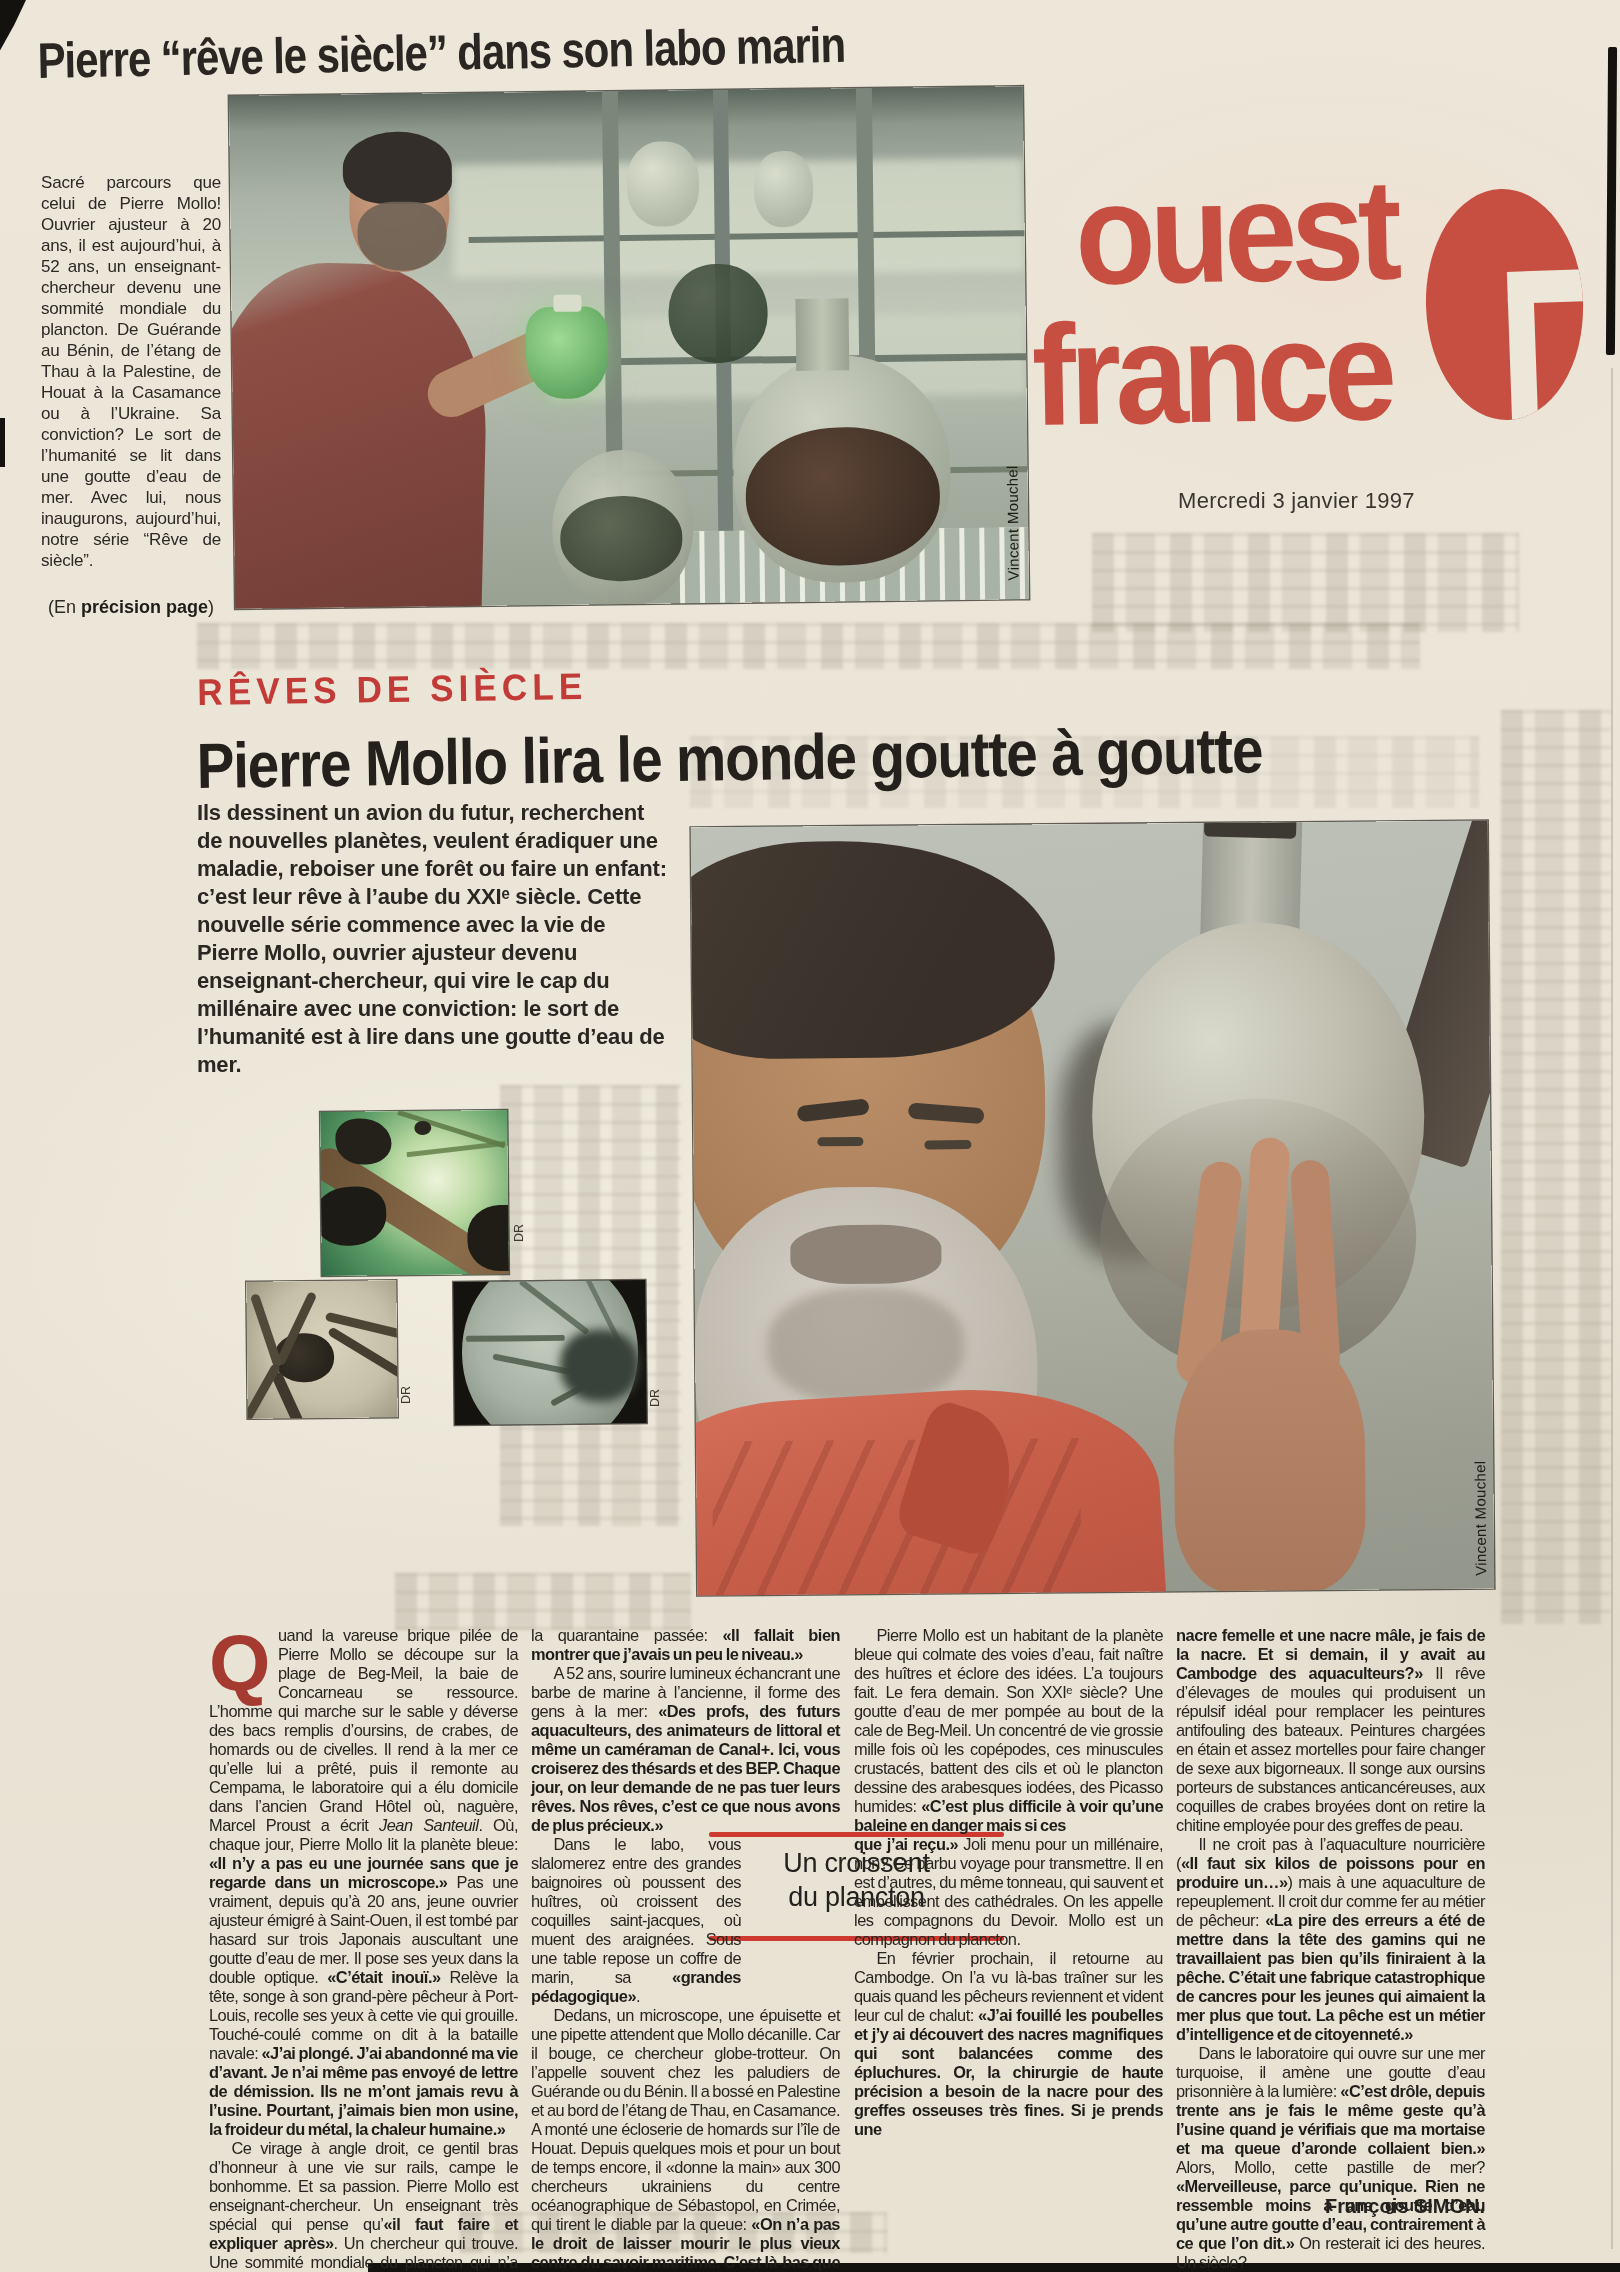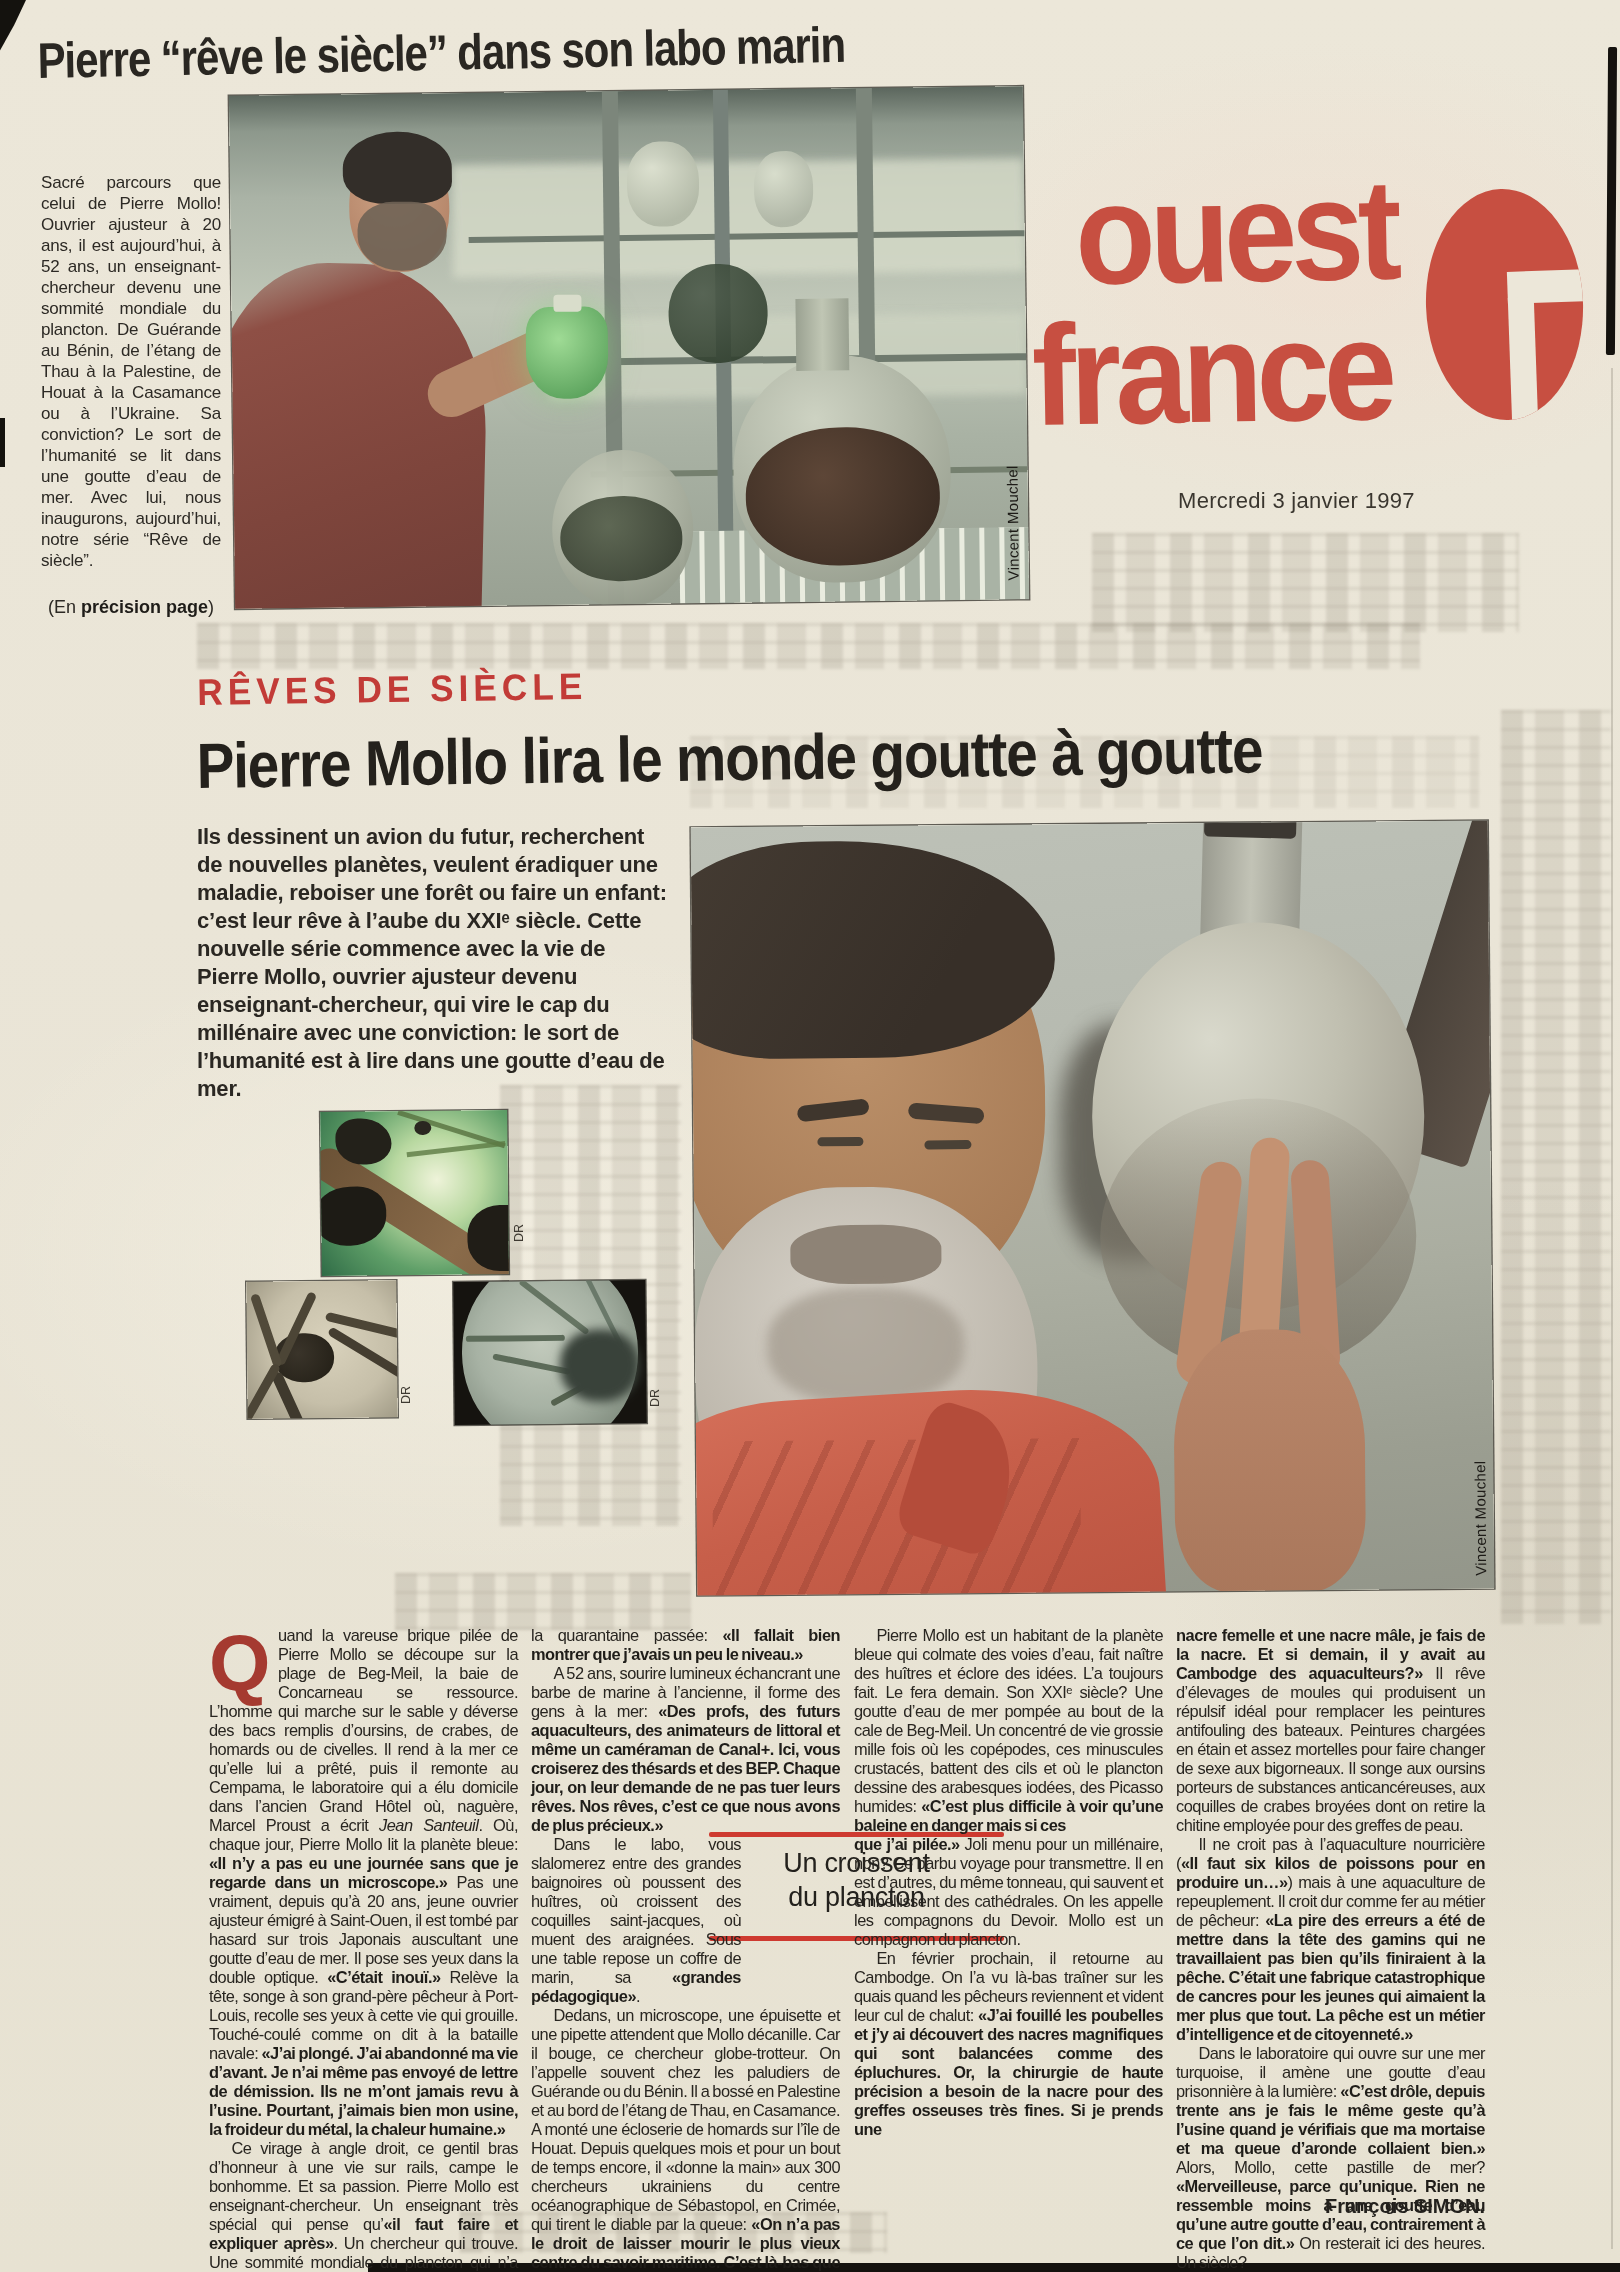--- a/index.html
+++ b/index.html
@@ -25,21 +25,21 @@
   .date{left:1178px;top:488px;font-size:22px;color:#3a362f;letter-spacing:0.3px;}
   
   .lede{left:41px;top:172px;width:180px;font-size:17px;line-height:21px;text-align:justify;
       letter-spacing:-0.2px;color:#2c2924;}
   .lede-more{left:41px;top:597px;width:180px;font-size:18px;text-align:center;color:#2c2924;}
   
   .kicker{left:197px;top:672px;font-size:37px;font-weight:700;color:#c23b37;letter-spacing:5.3px;
       transform:rotate(-0.9deg) scaleX(.95);transform-origin:left top;white-space:nowrap;}
   .h2{left:196px;top:729px;font-size:64px;font-weight:700;letter-spacing:-1.3px;color:#24211c;
       transform:rotate(-0.85deg) scaleX(.885);transform-origin:left top;white-space:nowrap;}
-  .intro{left:197px;top:823px;width:472px;font-size:22px;line-height:28px;font-weight:700;
+  .intro{left:197px;top:799px;width:472px;font-size:22px;line-height:28px;font-weight:700;
       color:#2a2722;letter-spacing:-0.2px;}
   
   .photo{overflow:hidden;box-shadow:0 0 0 1.3px rgba(20,18,14,.65);}
   .vcred{position:absolute;writing-mode:vertical-rl;transform:rotate(180deg);
       font-size:15px;color:#1d1b17;letter-spacing:0.3px;}
   .vcred-dr{position:absolute;writing-mode:vertical-rl;transform:rotate(180deg);
       font-size:12.5px;color:#3d3931;}
   .caption{left:405px;top:1532px;width:288px;font-size:18px;line-height:22.4px;font-style:italic;
       font-weight:700;color:#2b2823;text-align:justify;letter-spacing:-0.2px;}
   
@@ -212,21 +212,21 @@
       <p class="para indent"><span>Ce virage à angle droit, ce gentil bras d’honneur à une vie sur rails, campe le bonhomme. Et sa passion. Pierre Mollo est enseignant-chercheur. Un enseignant très spécial qui pense qu’</span><span class="b">«il faut faire et expliquer après»</span><span>. Un chercheur qui trouve. Une sommité mondiale du plancton qui n’a longtemps eu qu’un CAP en poche avant de devenir ethnologue,</span></p>
     </div>
   <div class="col" style="left:531px;">
       <p class="para"><span>la quarantaine passée: </span><span class="b">«Il fallait bien montrer que j’avais un peu le niveau.»</span></p>
       <p class="para indent"><span>A 52 ans, sourire lumineux échancrant une barbe de marine à l’ancienne, il forme des gens à la mer: </span><span class="b">«Des profs, des futurs aquaculteurs, des animateurs de littoral et même un caméraman de Canal+. Ici, vous croiserez des thésards et des BEP. Chaque jour, on leur demande de ne pas tuer leurs rêves. Nos rêves, c’est ce que nous avons de plus précieux.»</span></p>
       <p class="para narrow-right indent"><span>Dans le labo, vous slalomerez entre des grandes baignoires où poussent des huîtres, où croissent des coquilles saint-jacques, où muent des araignées. Sous une table repose un coffre de marin, sa </span><span class="b">«grandes pédagogique»</span><span>.</span></p>
       <p class="para indent"><span>Dedans, un microscope, une épuisette et une pipette attendent que Mollo décanille. Car il bouge, ce chercheur globe-trotteur. On l’appelle souvent chez les paludiers de Guérande ou du Bénin. Il a bossé en Palestine et au bord de l’étang de Thau, en Casamance. A monté une écloserie de homards sur l’île de Houat. Depuis quelques mois et pour un bout de temps encore, il «donne la main» aux 300 chercheurs ukrainiens du centre océanographique de Sébastopol, en Crimée, qui tirent le diable par la queue: </span><span class="b">«On n’a pas le droit de laisser mourir le plus vieux centre du savoir maritime. C’est là-bas que tout a commencé pour les scientifiques.»</span></p>
     </div>
   <div class="col" style="left:854px;">
       <p class="para indent"><span>Pierre Mollo est un habitant de la planète bleue qui colmate des voies d’eau, fait naître des huîtres et éclore des idées. L’a toujours fait. Le fera demain. Son XXIᵉ siècle? Une goutte d’eau de mer pompée au bout de la cale de Beg-Meil. Un concentré de vie grossie mille fois où les copépodes, ces minuscules crustacés, battent des cils et où le plancton dessine des arabesques iodées, des Picasso humides: </span><span class="b">«C’est plus difficile à voir qu’une baleine en danger mais si ces</span></p>
-      <p class="para"><span class="b">que j’ai pilée.»</span><span> Joli menu pour un millénaire, non? Ce barbu voyage pour transmettre. Il en est d’autres, du même tonneau, qui sauvent et embellissent des cathédrales. On les appelle les compagnons du Devoir. Mollo est un compagnon du plancton.</span></p>
+      <p class="para"><span class="b">que j’ai reçu.»</span><span> Joli menu pour un millénaire, non? Ce barbu voyage pour transmettre. Il en est d’autres, du même tonneau, qui sauvent et embellissent des cathédrales. On les appelle les compagnons du Devoir. Mollo est un compagnon du plancton.</span></p>
       <p class="para indent"><span>En février prochain, il retourne au Cambodge. On l’a vu là-bas traîner sur les quais quand les pêcheurs reviennent et vident leur cul de chalut: </span><span class="b">«J’ai fouillé les poubelles et j’y ai découvert des nacres magnifiques qui sont balancées comme des épluchures. Or, la chirurgie de haute précision a besoin de la nacre pour des greffes osseuses très fines. Si je prends une</span></p>
     </div>
   <div class="col" style="left:1176px;">
       <p class="para"><span class="b">nacre femelle et une nacre mâle, je fais de la nacre. Et si demain, il y avait au Cambodge des aquaculteurs?»</span><span> Il rêve d’élevages de moules qui produisent un répulsif idéal pour remplacer les peintures antifouling des bateaux. Peintures chargées en étain et assez mortelles pour faire changer de sexe aux bigorneaux. Il songe aux oursins porteurs de substances anticancéreuses, aux coquilles de crabes broyées dont on retire la chitine employée pour des greffes de peau.</span></p>
       <p class="para indent"><span>Il ne croit pas à l’aquaculture nourricière (</span><span class="b">«Il faut six kilos de poissons pour en produire un…»</span><span>) mais à une aquaculture de repeuplement. Il croit dur comme fer au métier de pêcheur: </span><span class="b">«La pire des erreurs a été de mettre dans la tête des gamins qui ne travaillaient pas bien qu’ils finiraient à la pêche. C’était une fabrique catastrophique de cancres pour les jeunes qui aimaient la mer plus que tout. La pêche est un métier d’intelligence et de citoyenneté.»</span></p>
       <p class="para indent"><span>Dans le laboratoire qui ouvre sur une mer turquoise, il amène une goutte d’eau prisonnière à la lumière: </span><span class="b">«C’est drôle, depuis trente ans je fais le même geste qu’à l’usine quand je vérifiais que ma mortaise et ma queue d’aronde collaient bien.»</span><span> Alors, Mollo, cette pastille de mer? </span><span class="b">«Merveilleuse, parce qu’unique. Rien ne ressemble moins à une goutte d’eau qu’une autre goutte d’eau, contrairement à ce que l’on dit.»</span><span> On resterait ici des heures. Un siècle?</span></p>
     </div>
 
   <div class="abs byline">François SIMON.</div>
 

